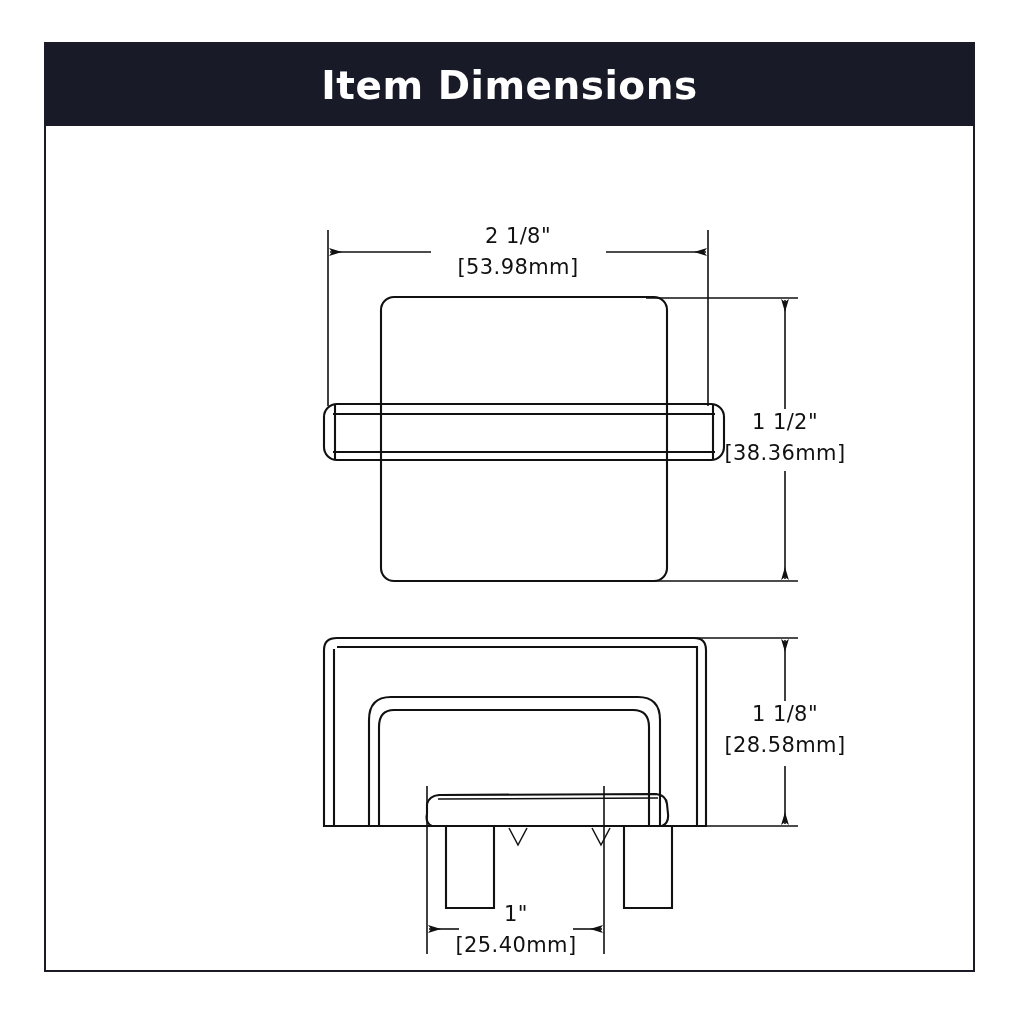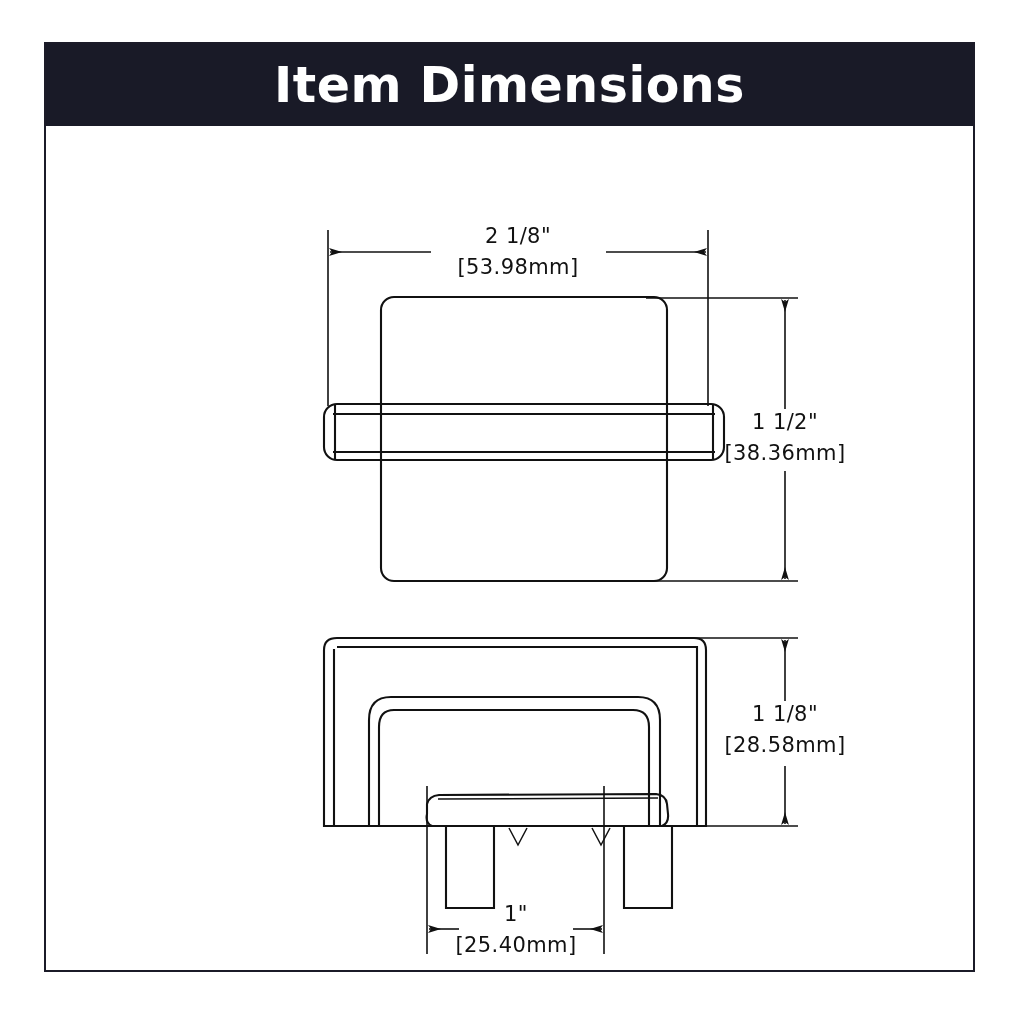--- a/index.html
+++ b/index.html
@@ -39,21 +39,21 @@
     height: 82px;
     background: #191a27;
     display: flex;
     align-items: center;
     justify-content: center;
     box-sizing: border-box;
   }
   #title-text {
     color: #ffffff;
     font-family: "DejaVu Sans", sans-serif;
-    font-size: 49px;
+    font-size: 39px;
     font-weight: bold;
     letter-spacing: 0.5px;
     line-height: 1;
     white-space: nowrap;
   }
   #canvas-area {
     position: absolute;
     left: 0;
     top: 82px;
     right: 0;

